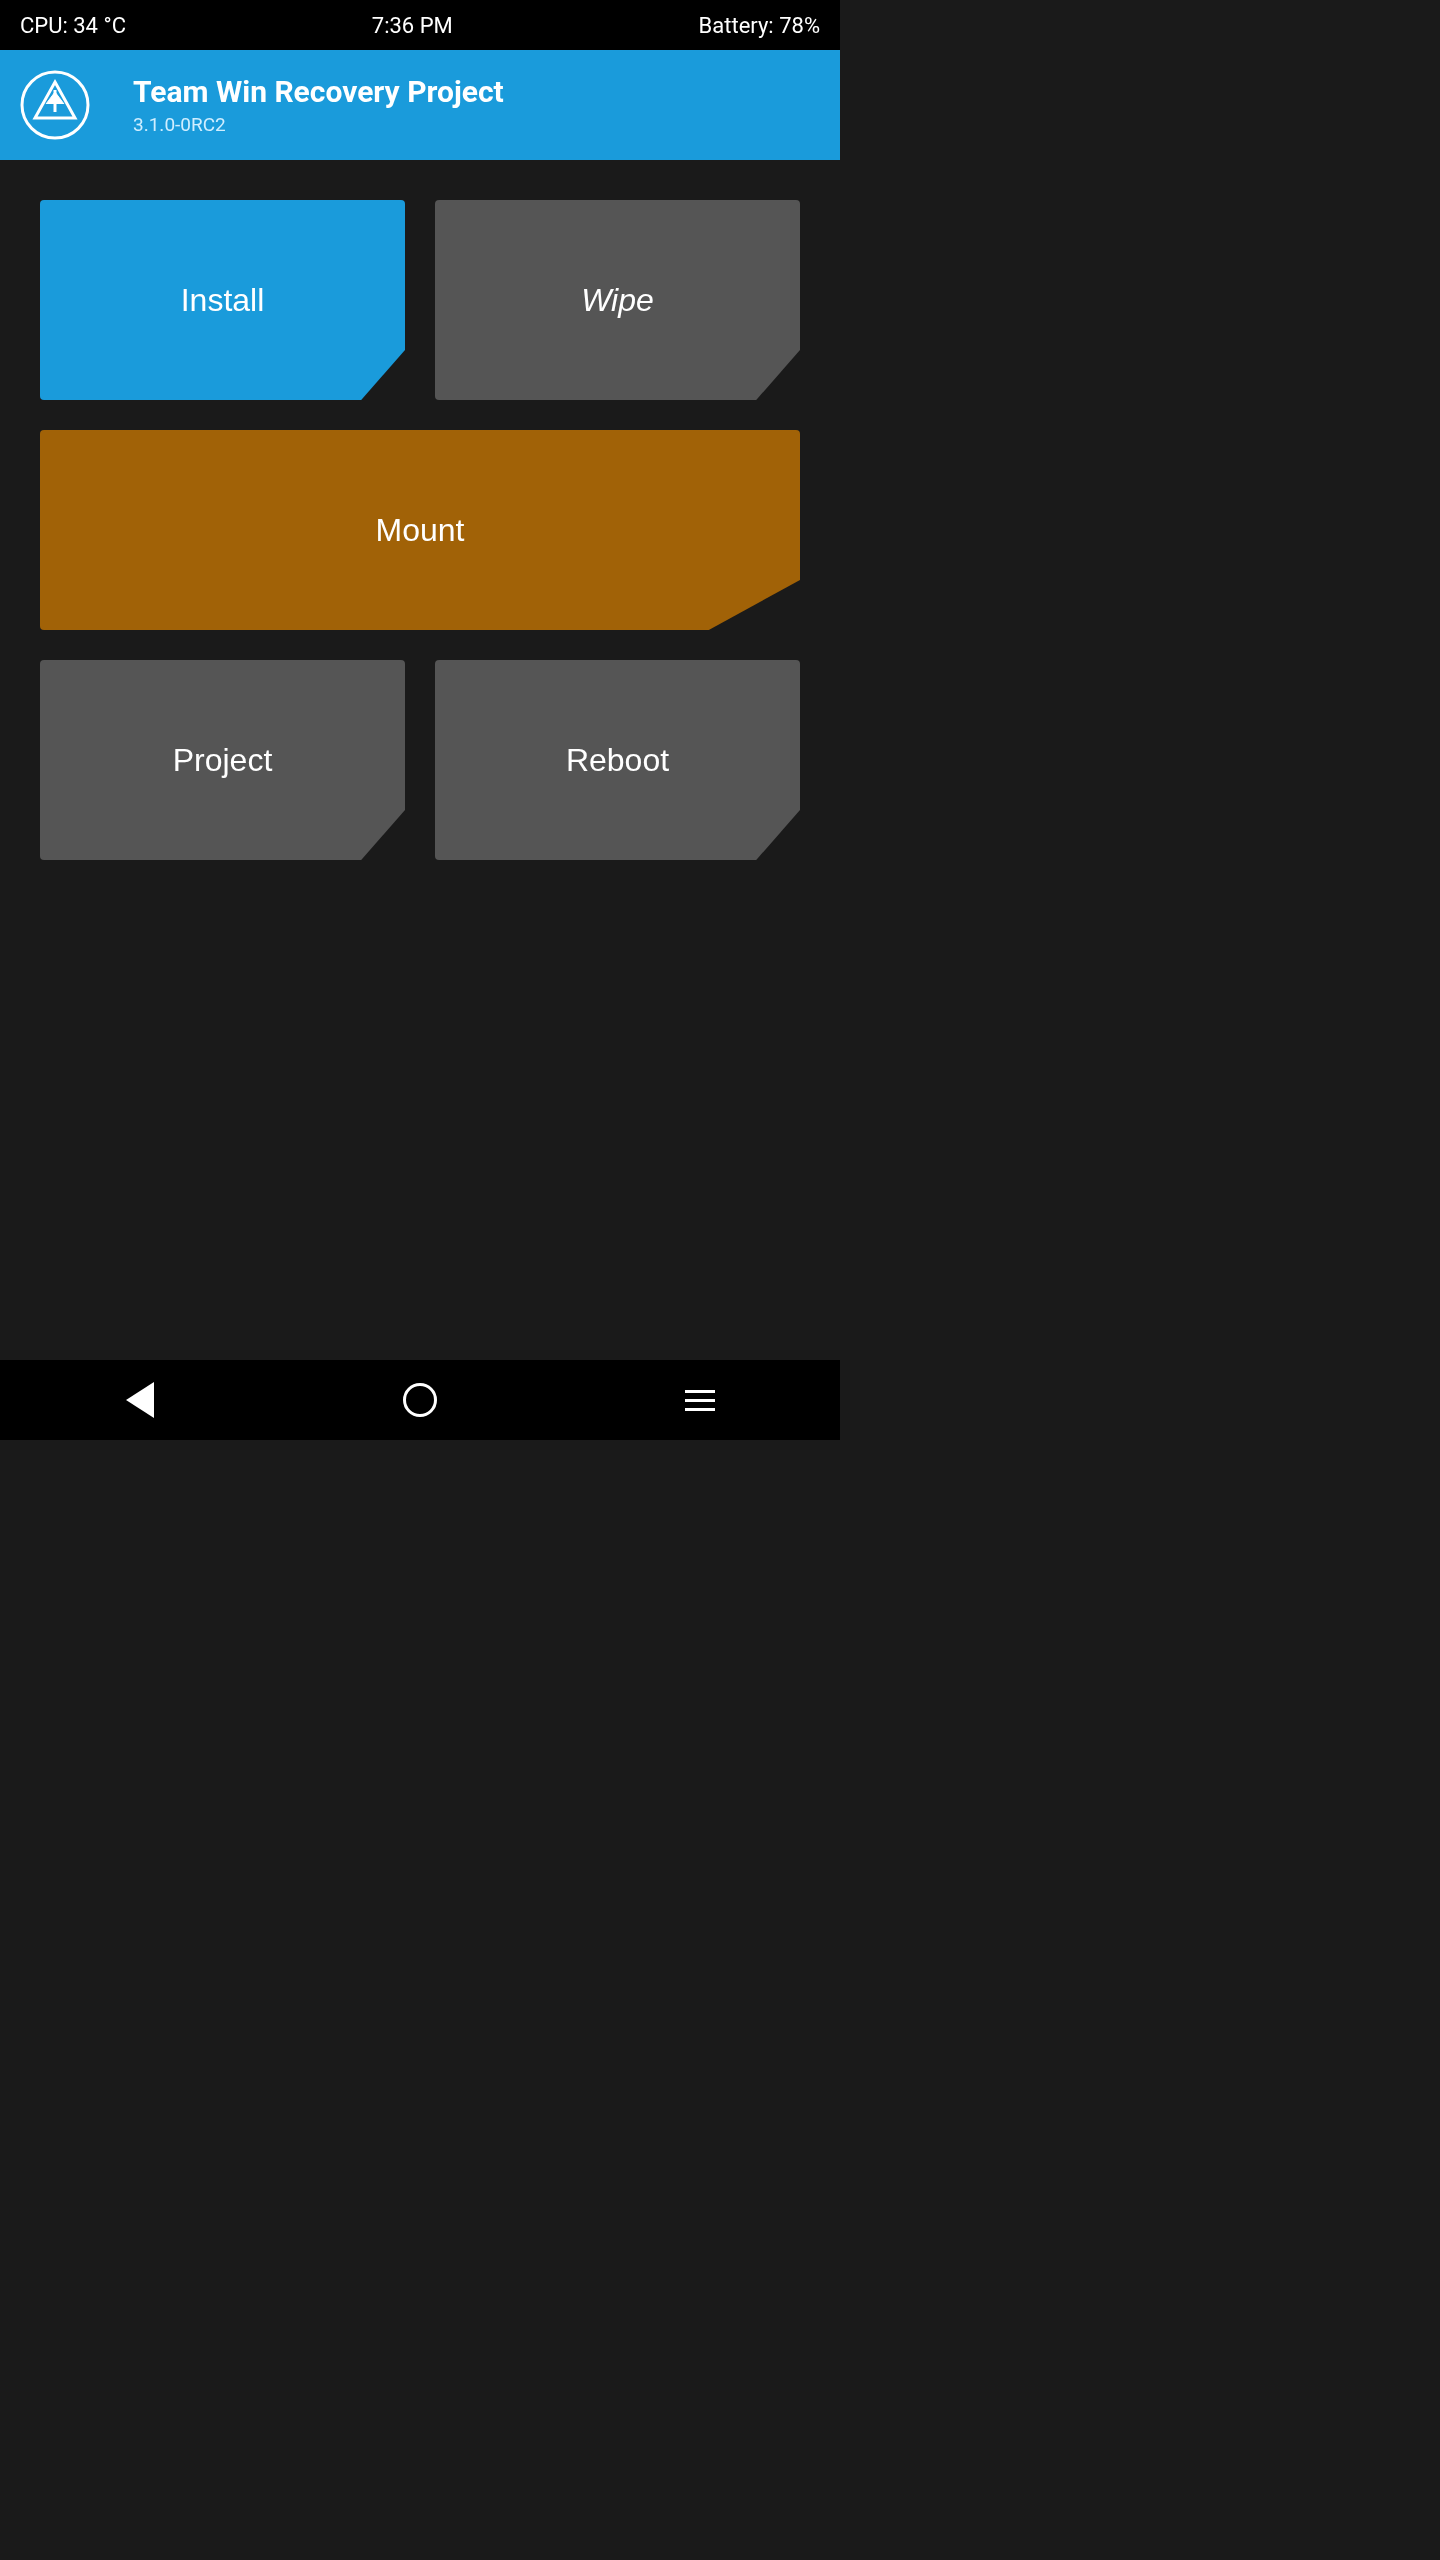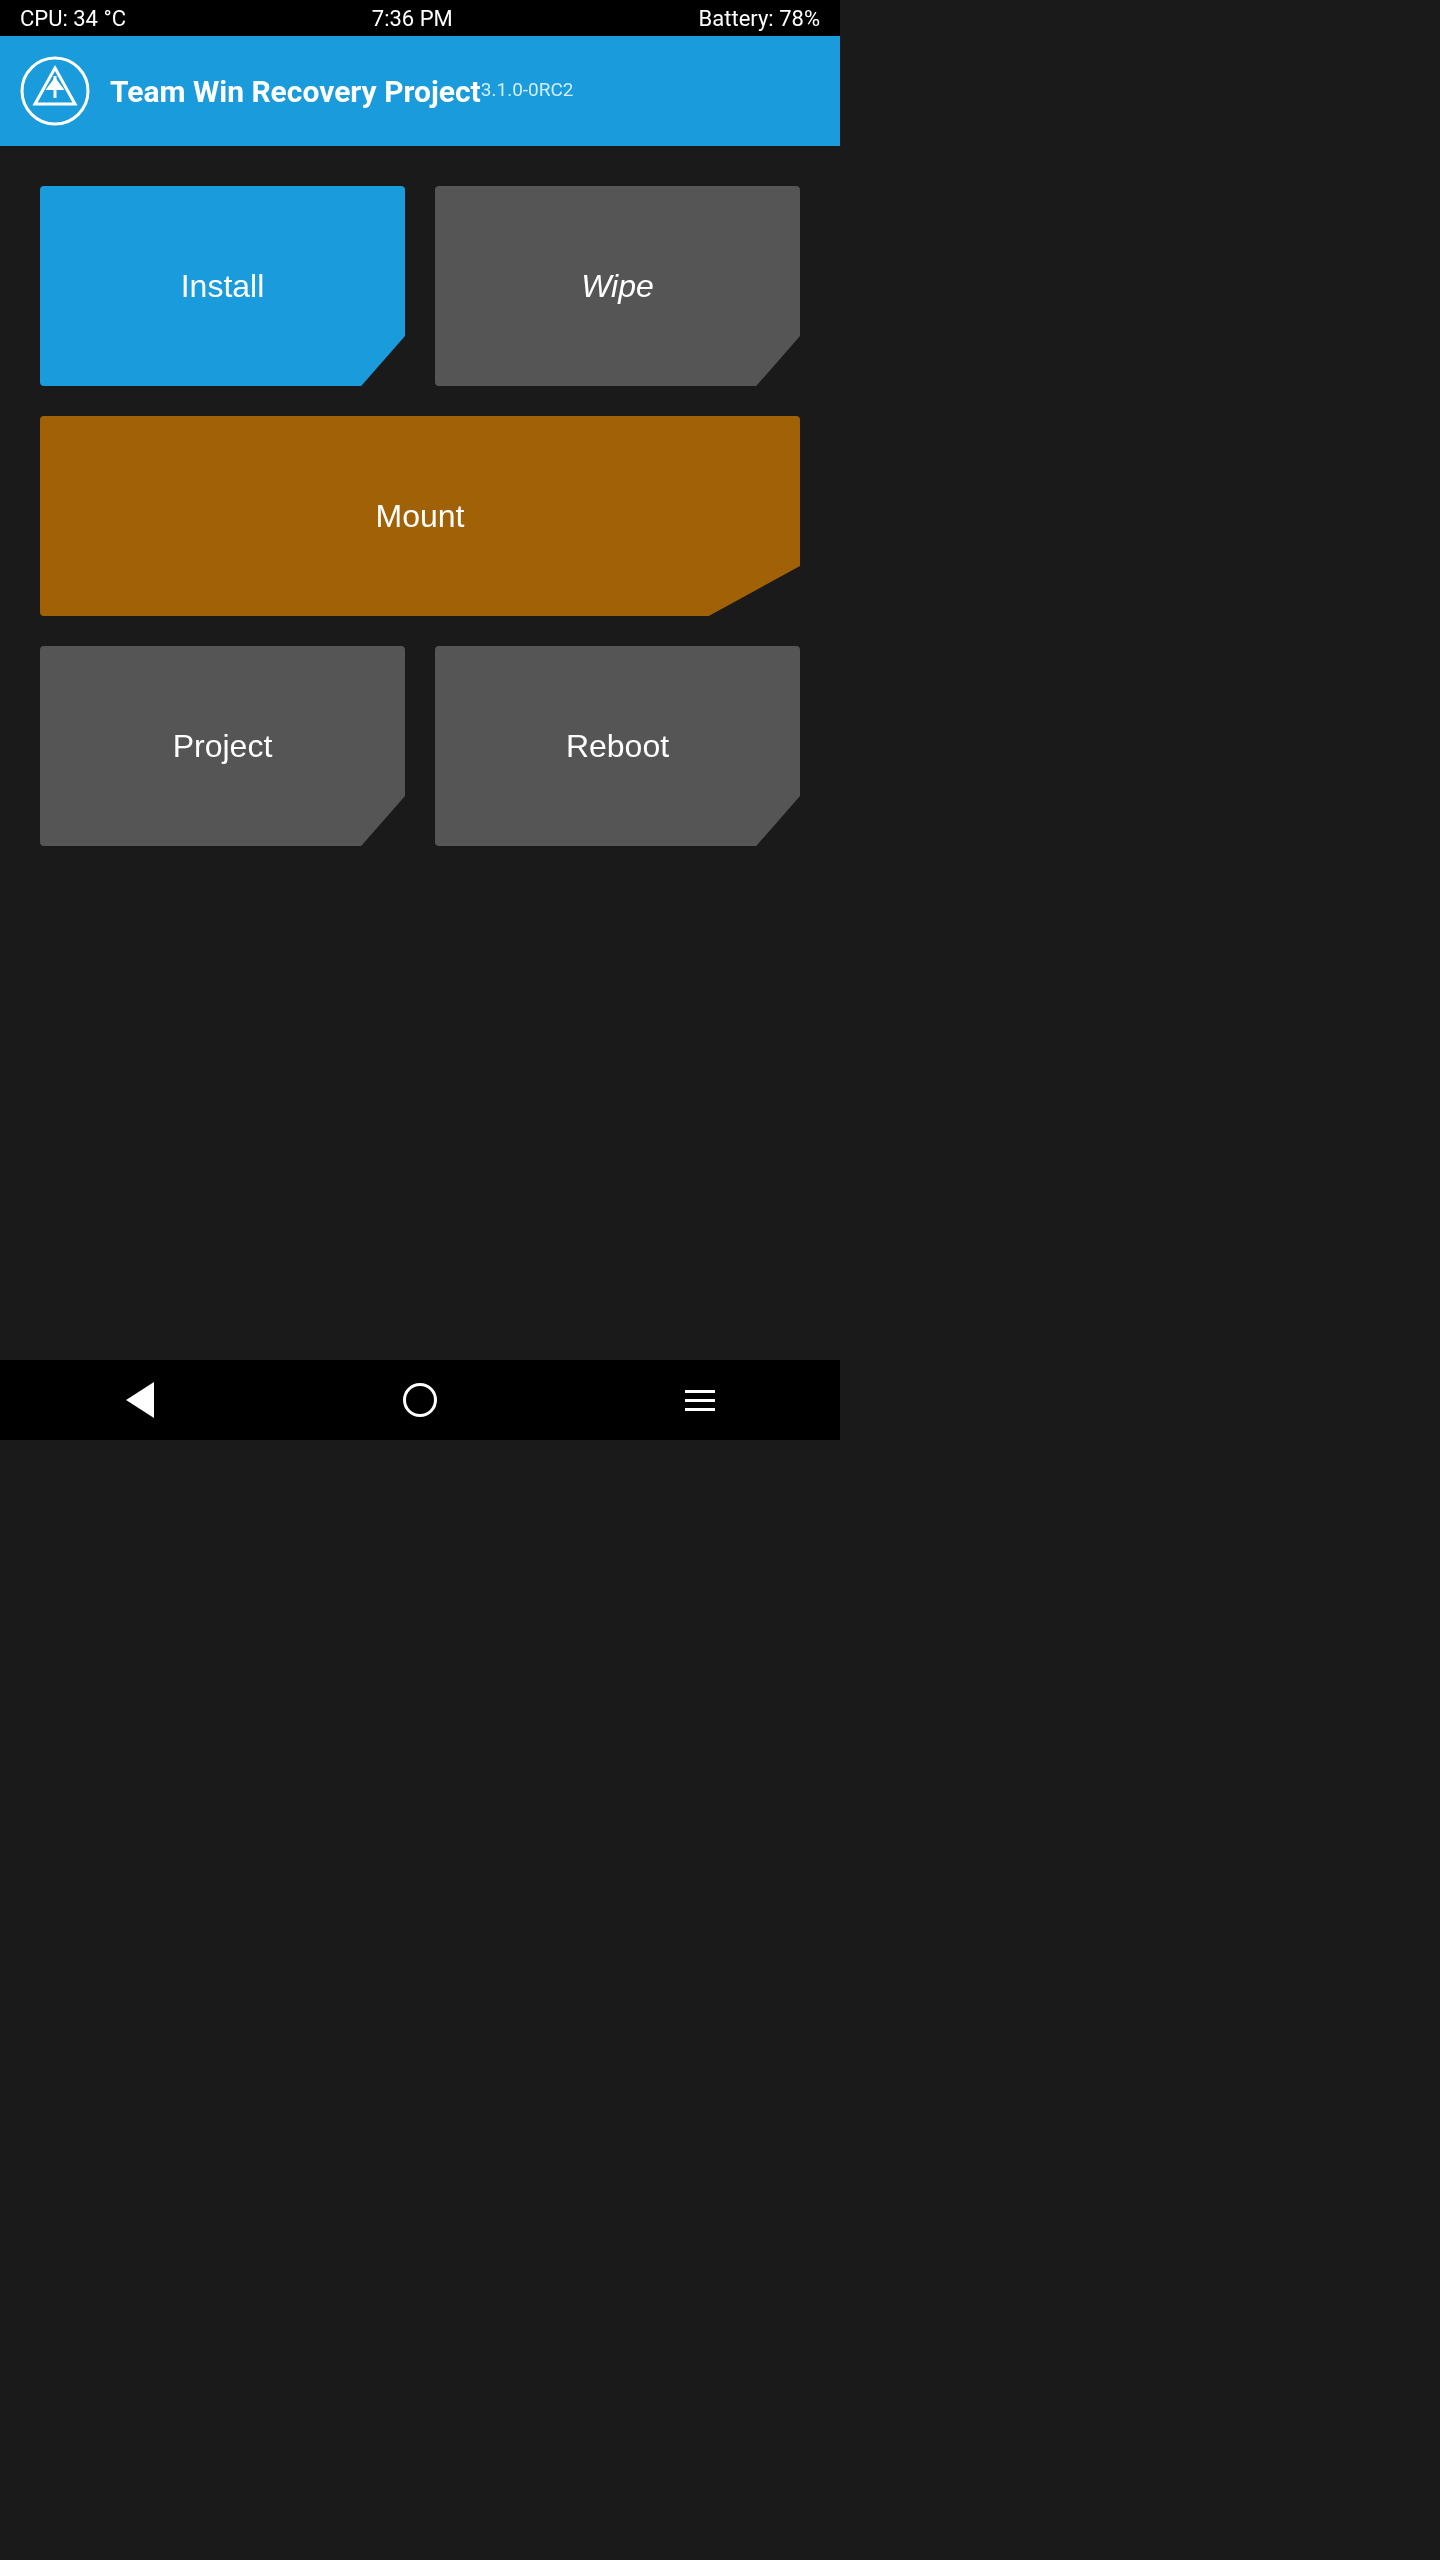--- a/index.html
+++ b/index.html
@@ -18,21 +18,21 @@
       position: relative;
     }
 
     
     .status-bar {
       display: flex;
       justify-content: space-between;
       align-items: center;
       padding: 8px 20px;
       background-color: #000;
-      height: 36px;
+      height: 50px;
     }
 
     .status-text {
       font-size: 22px;
       color: #ffffff;
     }
 
     
     .header {
       display: flex;
@@ -44,21 +44,22 @@
 
     .logo-icon {
       width: 70px;
       height: 70px;
       margin-right: 20px;
       flex-shrink: 0;
     }
 
     .header-text {
       display: flex;
-      flex-direction: row;
+      flex-direction: column;
+      margin-left: 23px;
     }
 
     .app-title {
       font-size: 30px;
       font-weight: bold;
       color: #ffffff;
     }
 
     .app-version {
       font-size: 19px;

